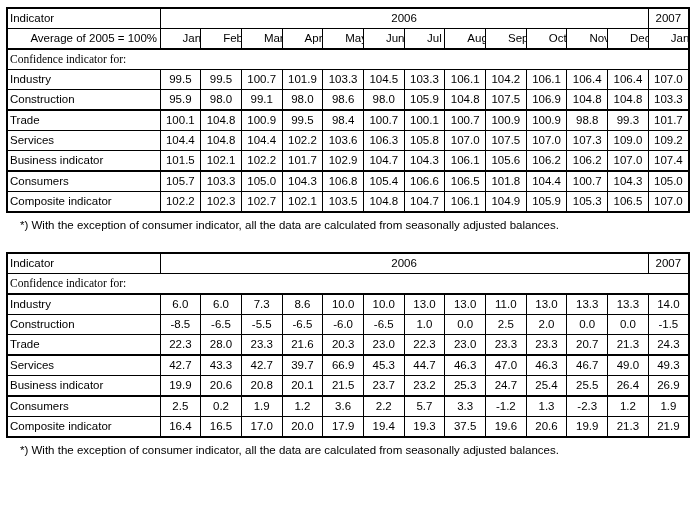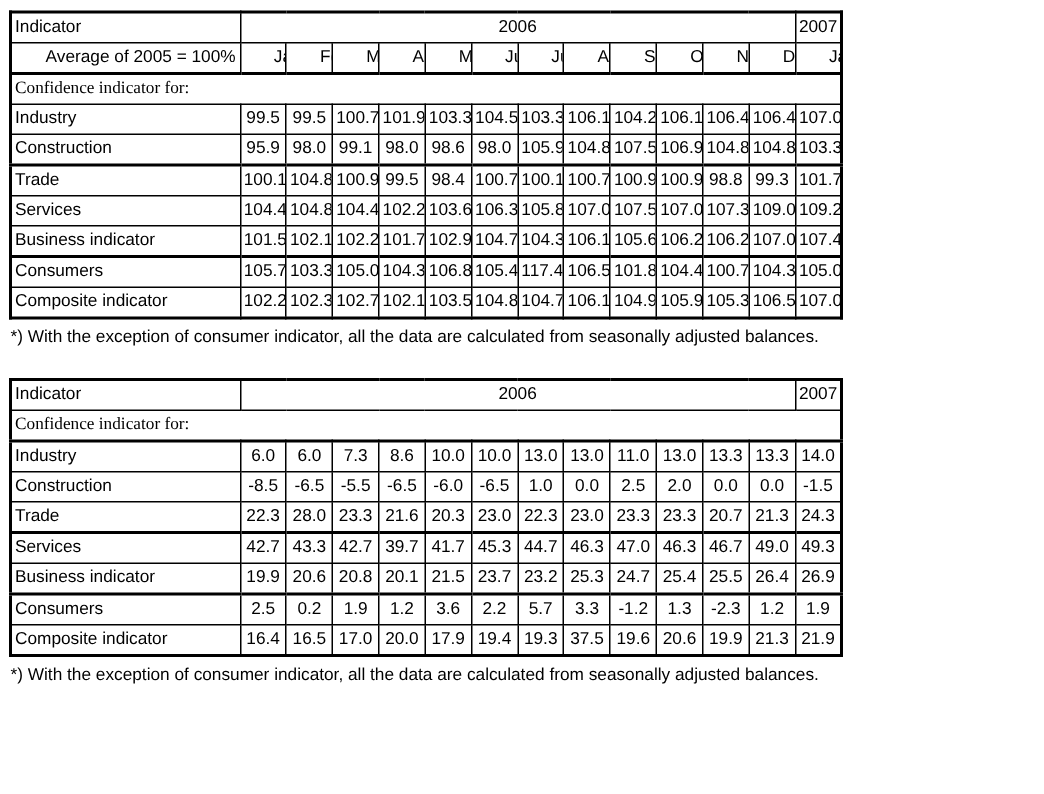--- a/index.html
+++ b/index.html
@@ -7,39 +7,39 @@
     width:696px;height:529px;overflow:hidden;
     font-family:"Liberation Sans", sans-serif;color:#000;
   }
   .page{padding:7px 6px 0 6px;}
 
   .tbl-title{font-size:13px;margin:0 0 11px 1px;white-space:nowrap;}
   .tbl-title .prefix{font-weight:normal;}
   .tbl-title .bold{font-weight:bold;margin-left:4px;letter-spacing:.2px;}
 
   table.stat{
-    border-collapse:collapse;table-layout:fixed;width:556px;
+    border-collapse:collapse;table-layout:fixed;width:684px;
     border:2px solid #000;
   }
   table.stat td{
     border:1px solid #000;
     font-size:11.5px;line-height:13px;
     height:19px;vertical-align:middle;
     padding:0 2px;overflow:hidden;white-space:nowrap;
   }
   col.c-label{width:153px;}
   td.left{text-align:left;padding-left:5px;}
   td.center,td.num{text-align:center;}
   tr.r-year td{border-bottom:1px solid #000;}
   tr.r-months td{border-bottom:2px solid #000;padding-left:22px;}
   tr.r-section td{border-bottom:1px solid #000;font-family:Liberation Serif, serif;}
   tr.r-section.section-thick td{border-bottom:2px solid #000;}
   tr.group-end td{border-bottom:2px solid #000;}
 
-  .footnote{font-size:11.5px;margin:6px 0 0 1px;white-space:nowrap;}
+  .footnote{font-size:11.5px;margin:6px 0 0 14px;white-space:nowrap;}
   .gap{height:21px;}
 </style>
 </head>
 <body>
 
 <div class="page">
 
 
   <table class="stat">
     <colgroup>
@@ -166,21 +166,21 @@
           <td class="num">107.4</td>
         </tr>
         <tr>
           <td class="left">Consumers</td>
           <td class="num">105.7</td>
           <td class="num">103.3</td>
           <td class="num">105.0</td>
           <td class="num">104.3</td>
           <td class="num">106.8</td>
           <td class="num">105.4</td>
-          <td class="num">117.4</td>
+          <td class="num">106.6</td>
           <td class="num">106.5</td>
           <td class="num">101.8</td>
           <td class="num">104.4</td>
           <td class="num">100.7</td>
           <td class="num">104.3</td>
           <td class="num">105.0</td>
         </tr>
         <tr>
           <td class="left">Composite indicator</td>
           <td class="num">102.2</td>
@@ -280,21 +280,21 @@
           <td class="num">20.7</td>
           <td class="num">21.3</td>
           <td class="num">24.3</td>
         </tr>
         <tr>
           <td class="left">Services</td>
           <td class="num">42.7</td>
           <td class="num">43.3</td>
           <td class="num">42.7</td>
           <td class="num">39.7</td>
-          <td class="num">41.7</td>
+          <td class="num">66.9</td>
           <td class="num">45.3</td>
           <td class="num">44.7</td>
           <td class="num">46.3</td>
           <td class="num">47.0</td>
           <td class="num">46.3</td>
           <td class="num">46.7</td>
           <td class="num">49.0</td>
           <td class="num">49.3</td>
         </tr>
         <tr class="group-end">

